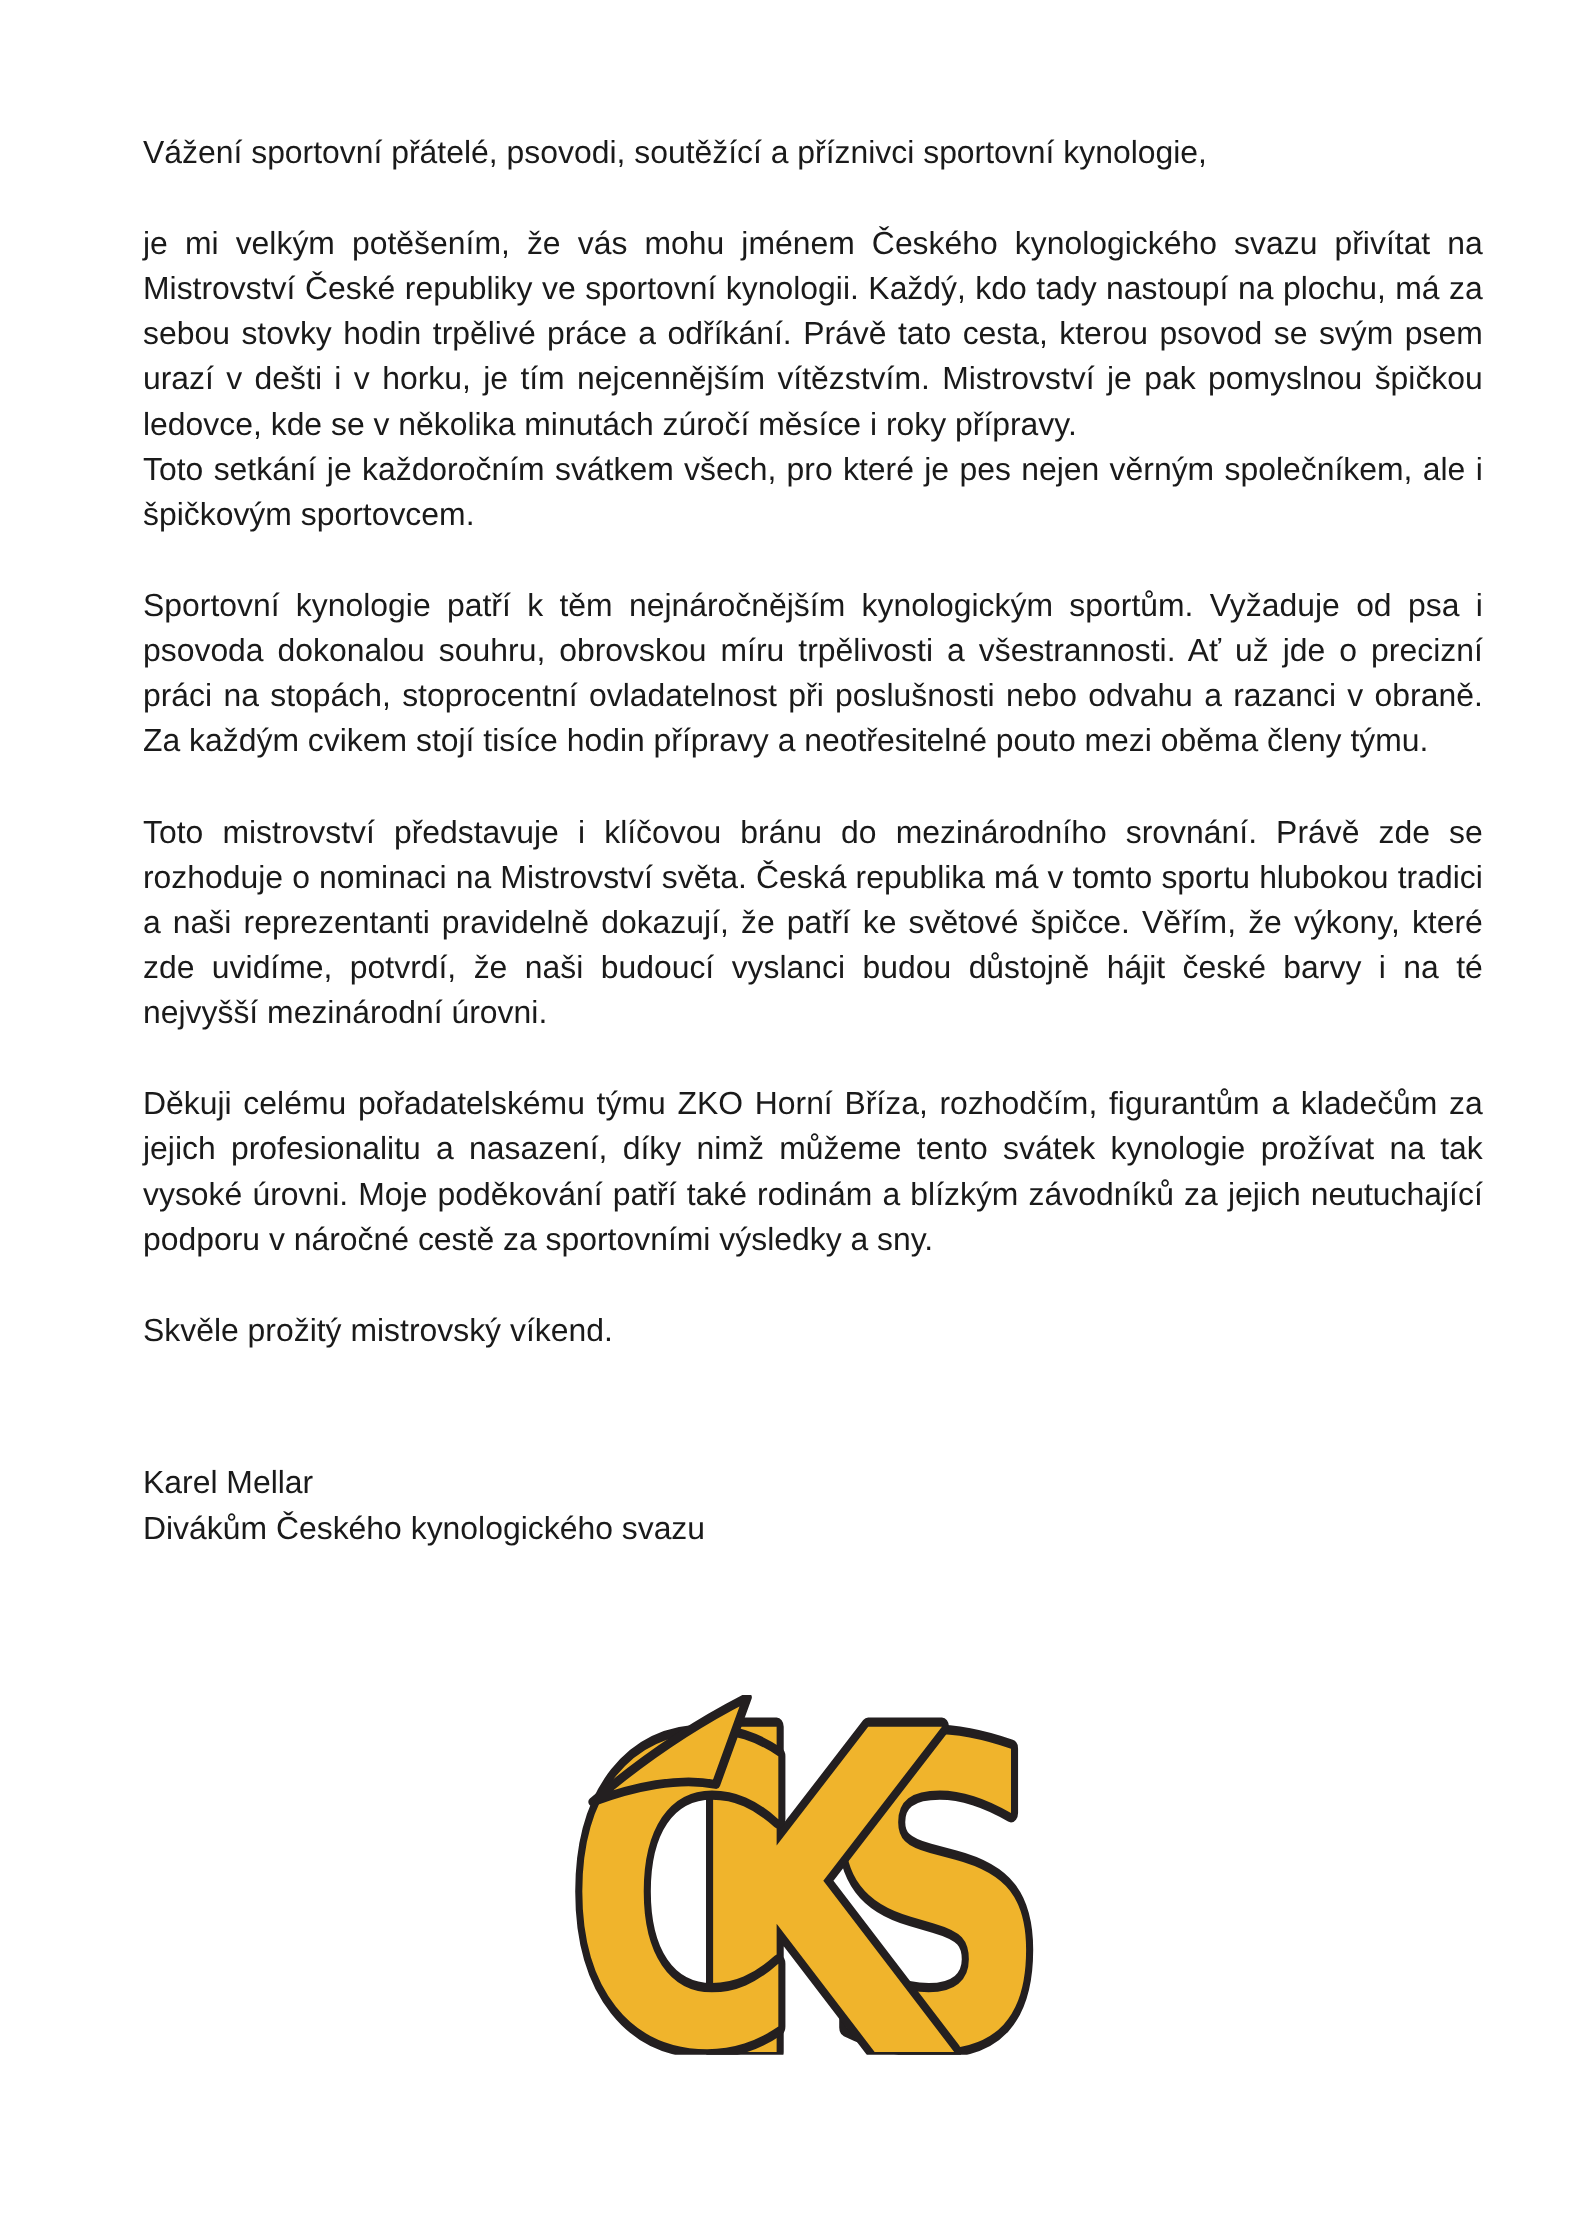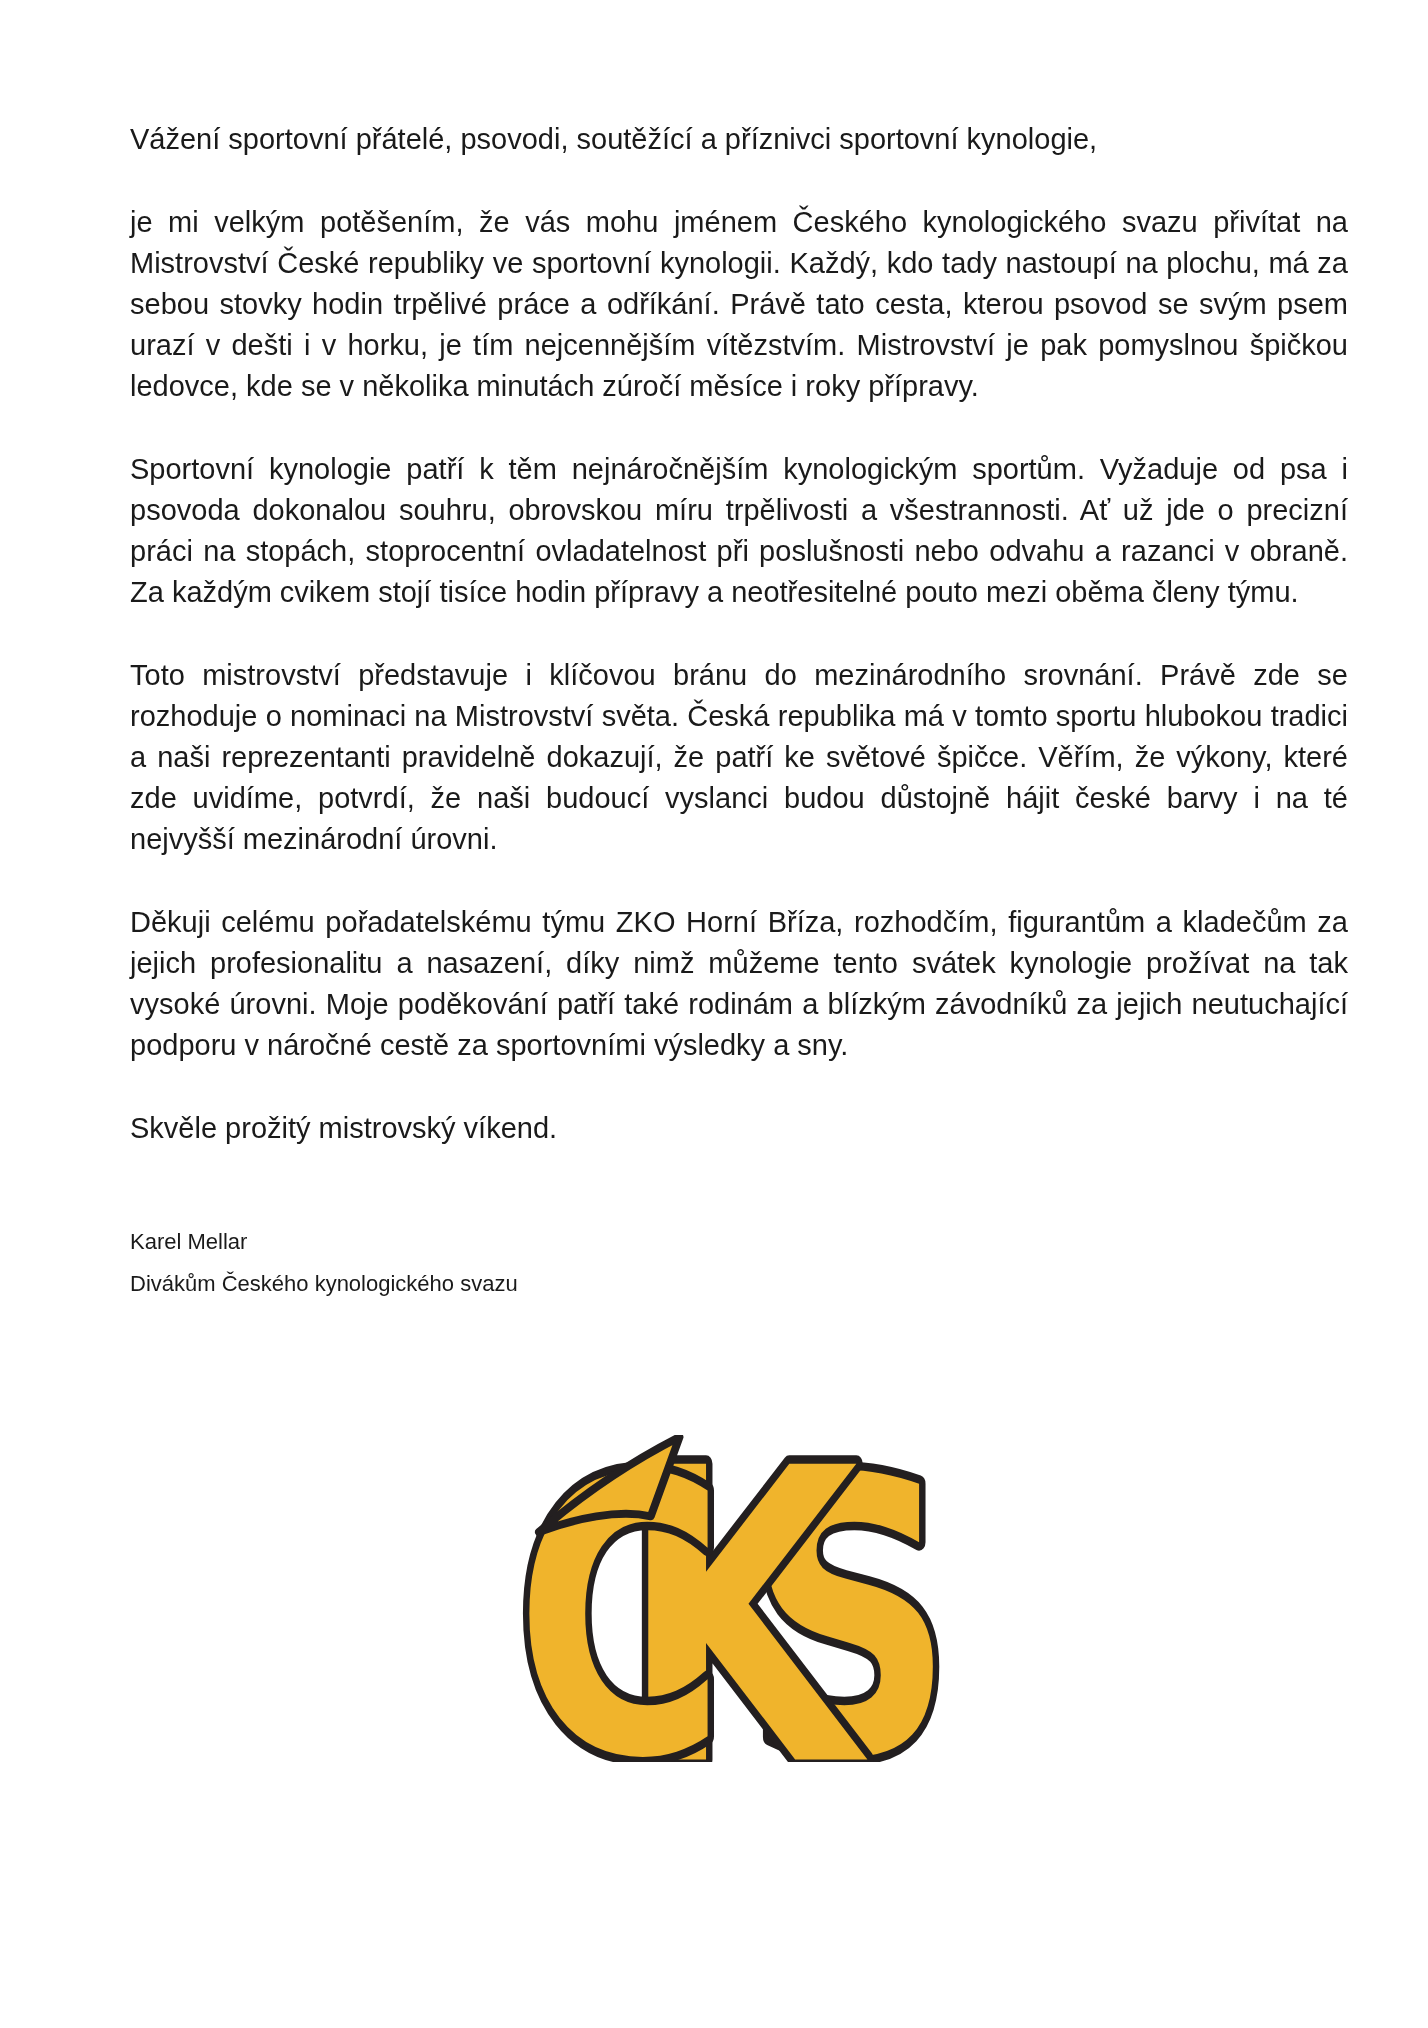--- a/index.html
+++ b/index.html
@@ -20,41 +20,42 @@
     margin: 0 0 42px 0;
   }
   p.para {
     font-size: 29px;
     line-height: 41px;
     margin: 0 0 42px 0;
     text-align: justify;
   }
   p.para.joined { margin-top: -42px; }
   .signature {
-    font-size: 22px;
+    font-size: 29px;
     line-height: 42px;
-    margin-top: 72px;
+    margin-top: 96px;
   }
   .sig-line { margin: 0; }
   .logo-wrap {
     margin-top: 130px;
     display: flex;
     justify-content: center;
   }
   .logo-wrap svg { display: block; }
 </style>
 </head>
 <body>
 
 <div class="page">
 
   <p class="salutation">Vážení sportovní přátelé, psovodi, soutěžící a příznivci sportovní kynologie,</p>
 
   <p class="para">je mi velkým potěšením, že vás mohu jménem Českého kynologického svazu přivítat na Mistrovství České republiky ve sportovní kynologii. Každý, kdo tady nastoupí na plochu, má za sebou stovky hodin trpělivé práce a odříkání. Právě tato cesta, kterou psovod se svým psem urazí v dešti i v horku, je tím nejcennějším vítězstvím. Mistrovství je pak pomyslnou špičkou ledovce, kde se v několika minutách zúročí měsíce i roky přípravy.</p>
 
+  <p class="para joined">Toto setkání je každoročním svátkem všech, pro které je pes nejen věrným společníkem, ale i špičkovým sportovcem.</p>
 
   <p class="para">Sportovní kynologie patří k těm nejnáročnějším kynologickým sportům. Vyžaduje od psa i psovoda dokonalou souhru, obrovskou míru trpělivosti a všestrannosti. Ať už jde o precizní práci na stopách, stoprocentní ovladatelnost při poslušnosti nebo odvahu a razanci v obraně. Za každým cvikem stojí tisíce hodin přípravy a neotřesitelné pouto mezi oběma členy týmu.</p>
 
   <p class="para">Toto mistrovství představuje i klíčovou bránu do mezinárodního srovnání. Právě zde se rozhoduje o nominaci na Mistrovství světa. Česká republika má v tomto sportu hlubokou tradici a naši reprezentanti pravidelně dokazují, že patří ke světové špičce. Věřím, že výkony, které zde uvidíme, potvrdí, že naši budoucí vyslanci budou důstojně hájit české barvy i na té nejvyšší mezinárodní úrovni.</p>
 
   <p class="para">Děkuji celému pořadatelskému týmu ZKO Horní Bříza, rozhodčím, figurantům a kladečům za jejich profesionalitu a nasazení, díky nimž můžeme tento svátek kynologie prožívat na tak vysoké úrovni. Moje poděkování patří také rodinám a blízkým závodníků za jejich neutuchající podporu v náročné cestě za sportovními výsledky a sny.</p>
 
 
   <p class="para">Skvěle prožitý mistrovský víkend.</p>
 

